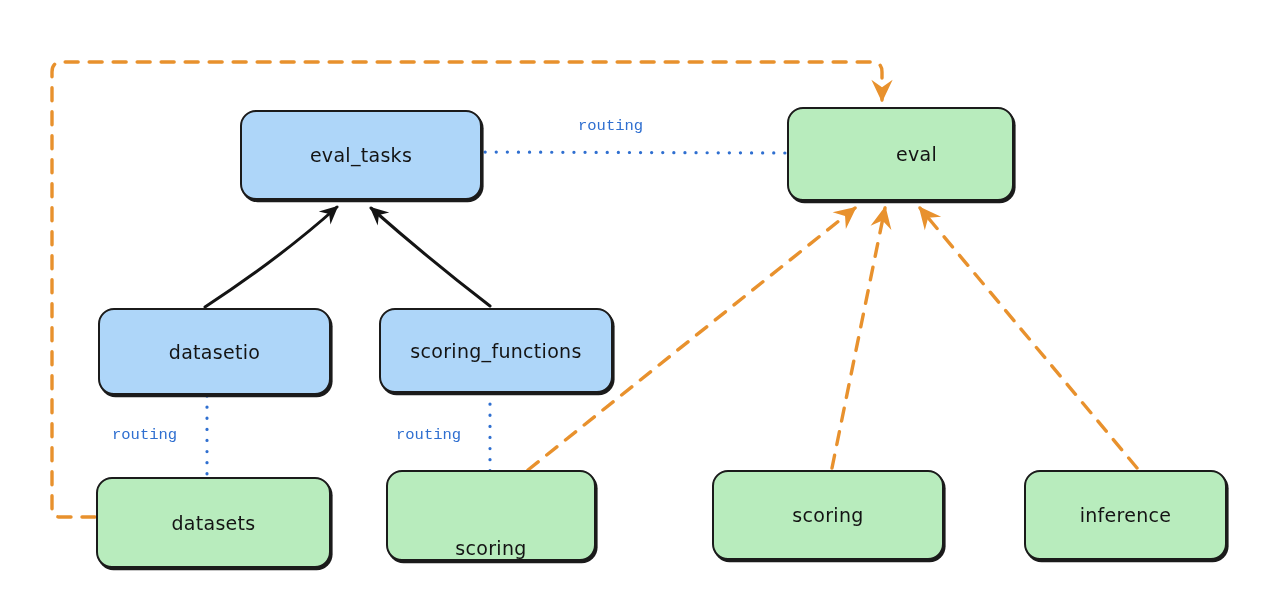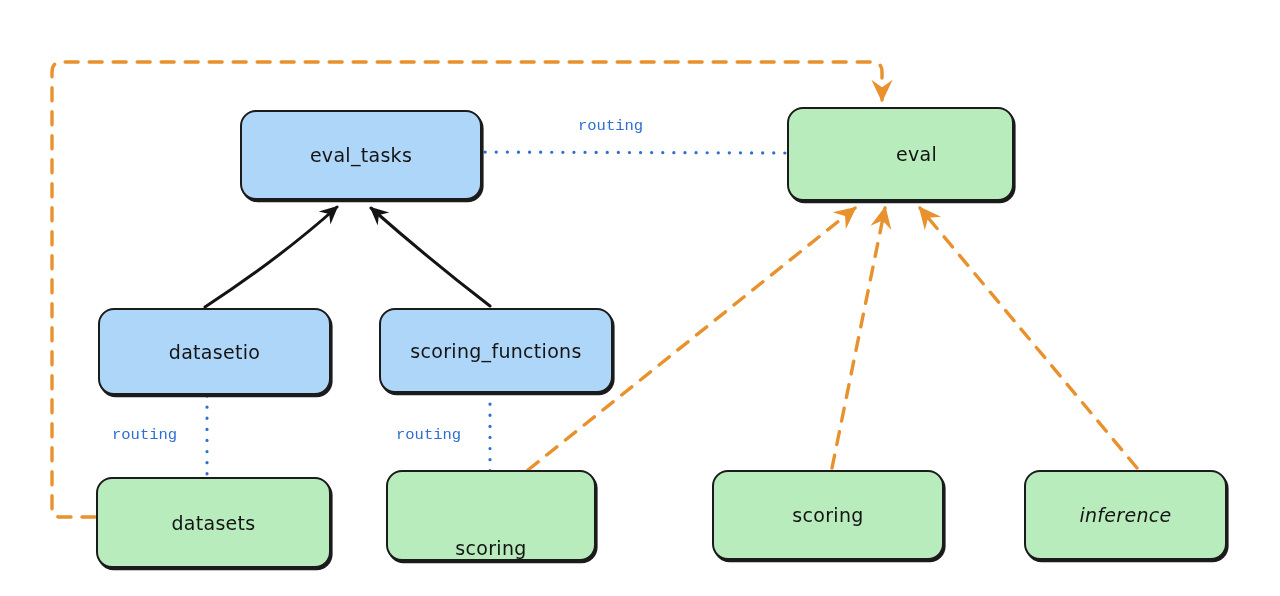--- a/index.html
+++ b/index.html
@@ -108,21 +108,21 @@
   </div>
   <div class="node provider" style="left: 96px; top: 477px; width: 235px; height: 91px;">
     <span class="node-label">datasets</span>
   </div>
   <div class="node provider" style="left: 386px; top: 470px; width: 210px; height: 91px; align-items: flex-end;">
     <span class="node-label">scoring</span>
   </div>
   <div class="node provider" style="left: 712px; top: 470px; width: 232px; height: 90px;">
     <span class="node-label">scoring</span>
   </div>
-  <div class="node provider" style="left: 1024px; top: 470px; width: 203px; height: 90px; font-style: italic;">
+  <div class="node provider" style="left: 1024px; top: 470px; width: 203px; height: 90px;">
     <span class="node-label">inference</span>
   </div>
 
   <div class="edge-label" style="left: 578px; top: 117px;">routing</div>
   <div class="edge-label" style="left: 112px; top: 426px;">routing</div>
   <div class="edge-label" style="left: 396px; top: 426px;">routing</div>
 
 </div>
 
 </body></html>

